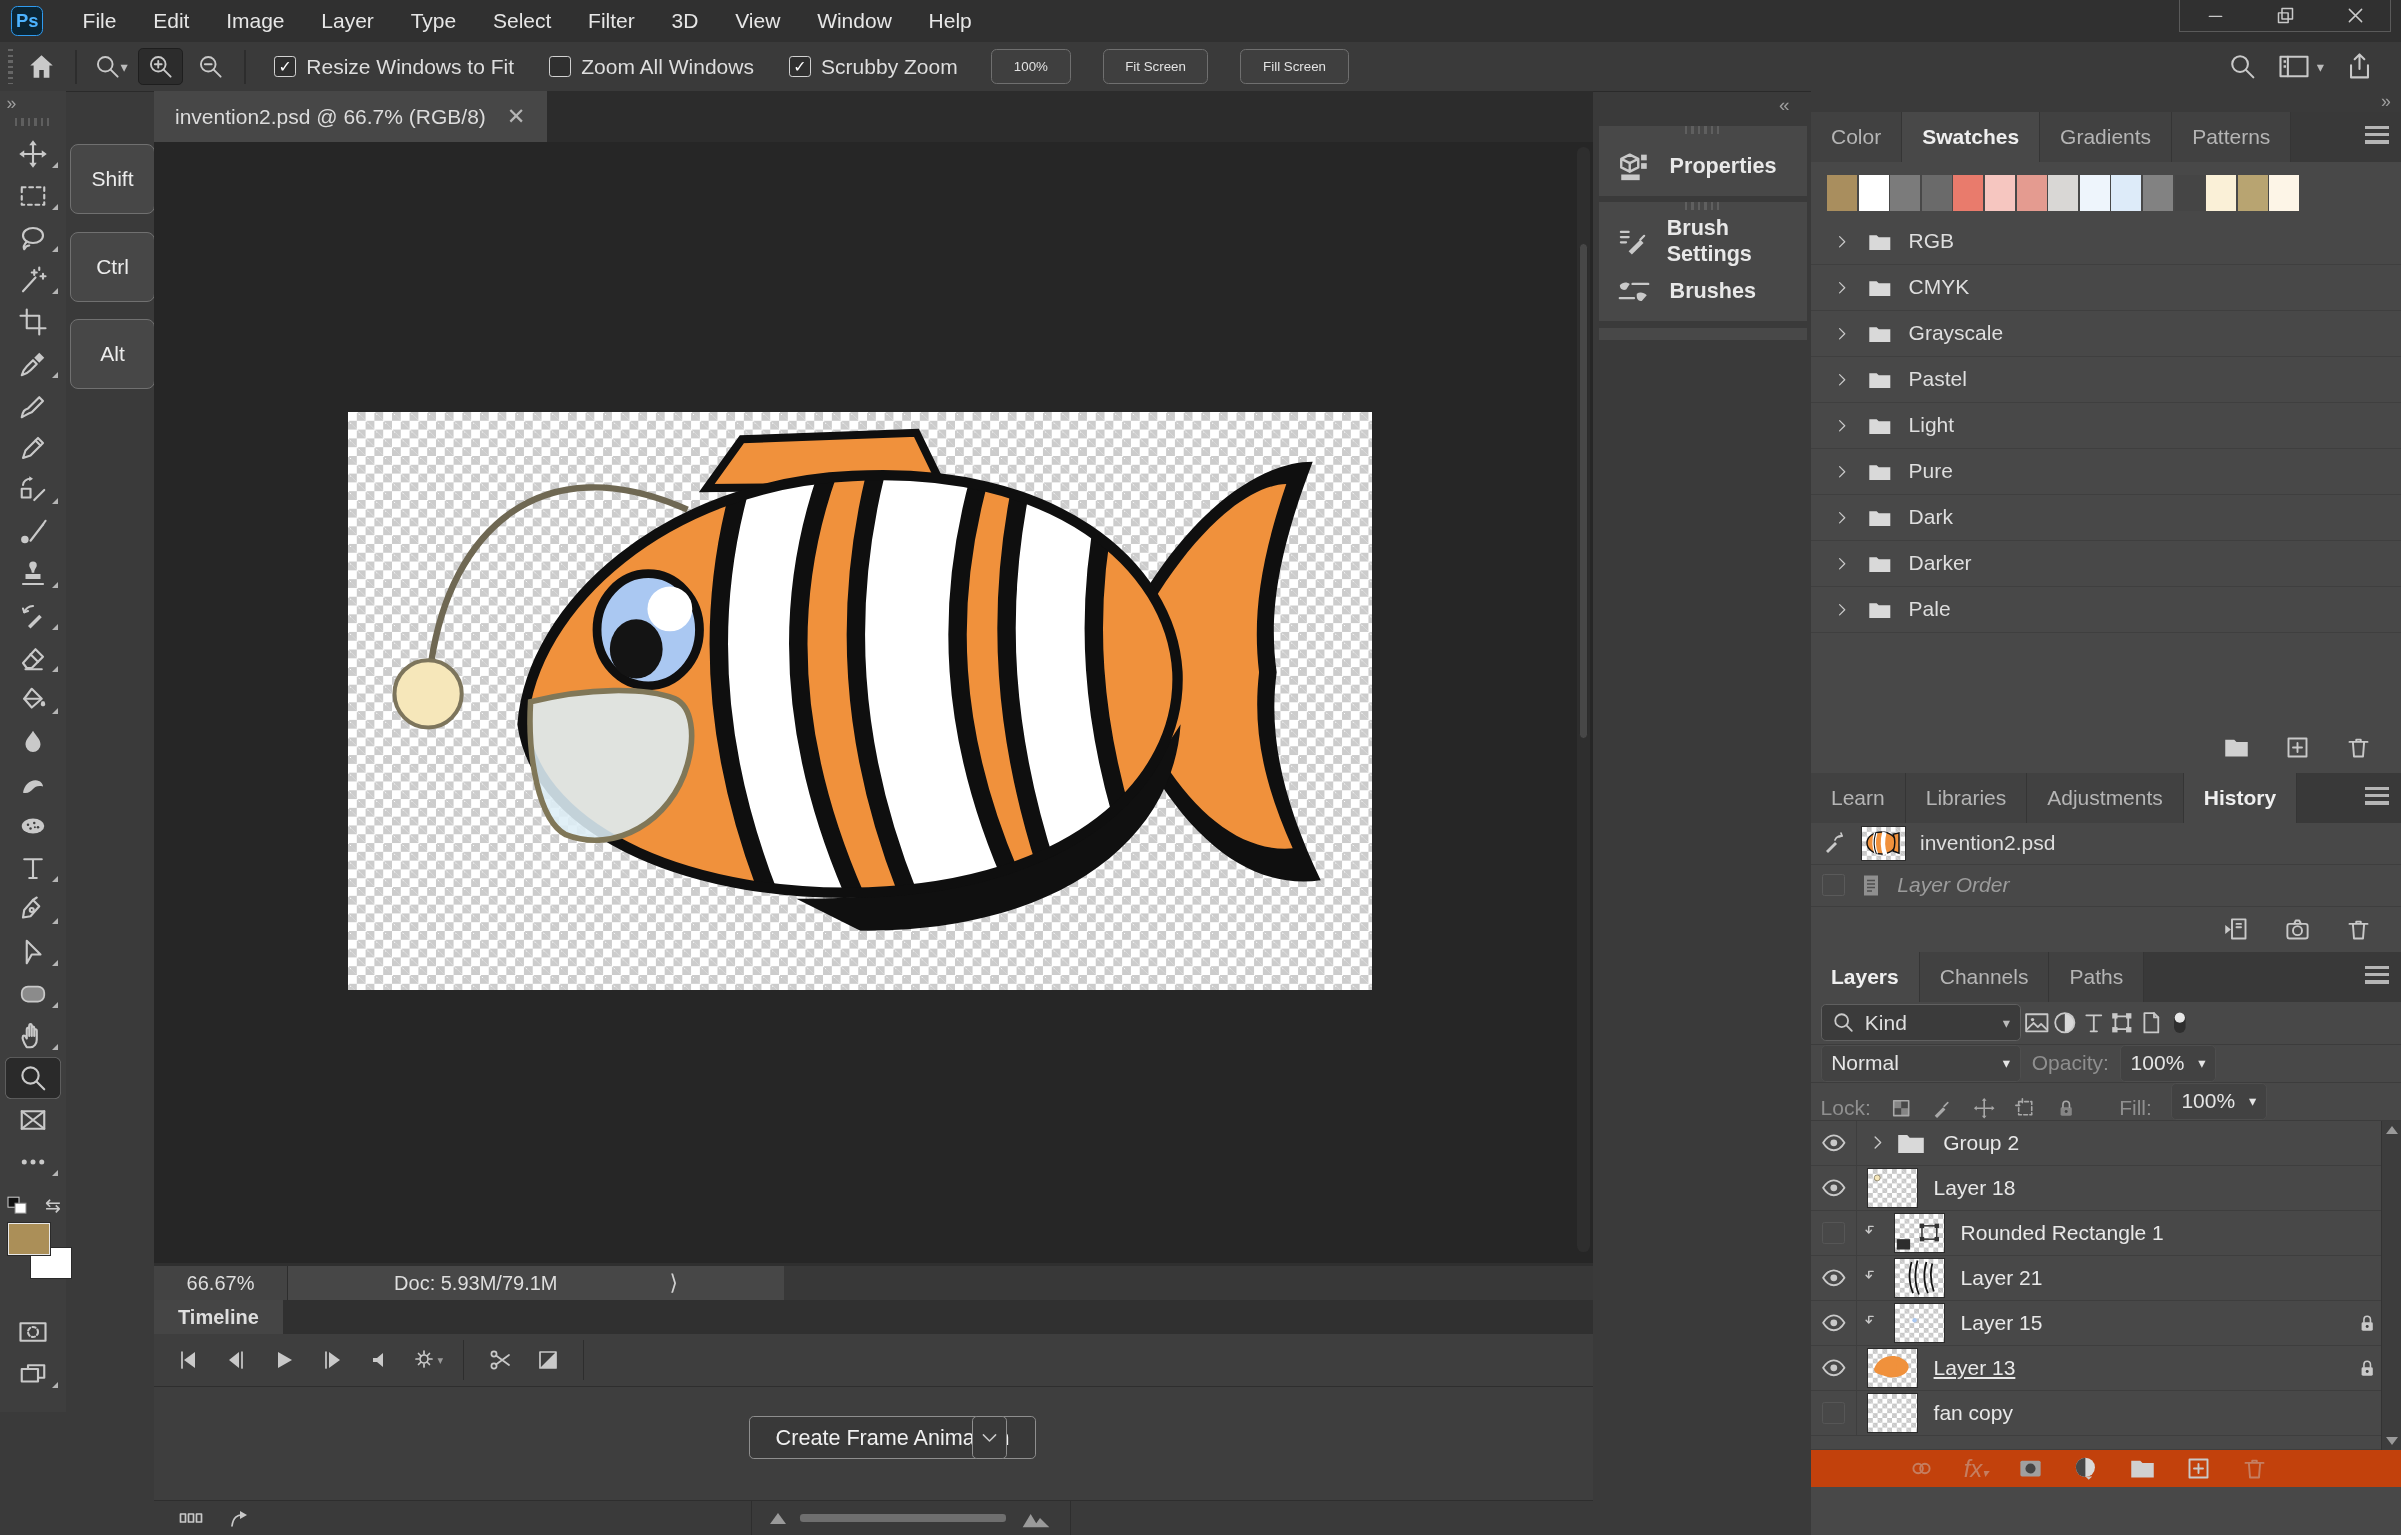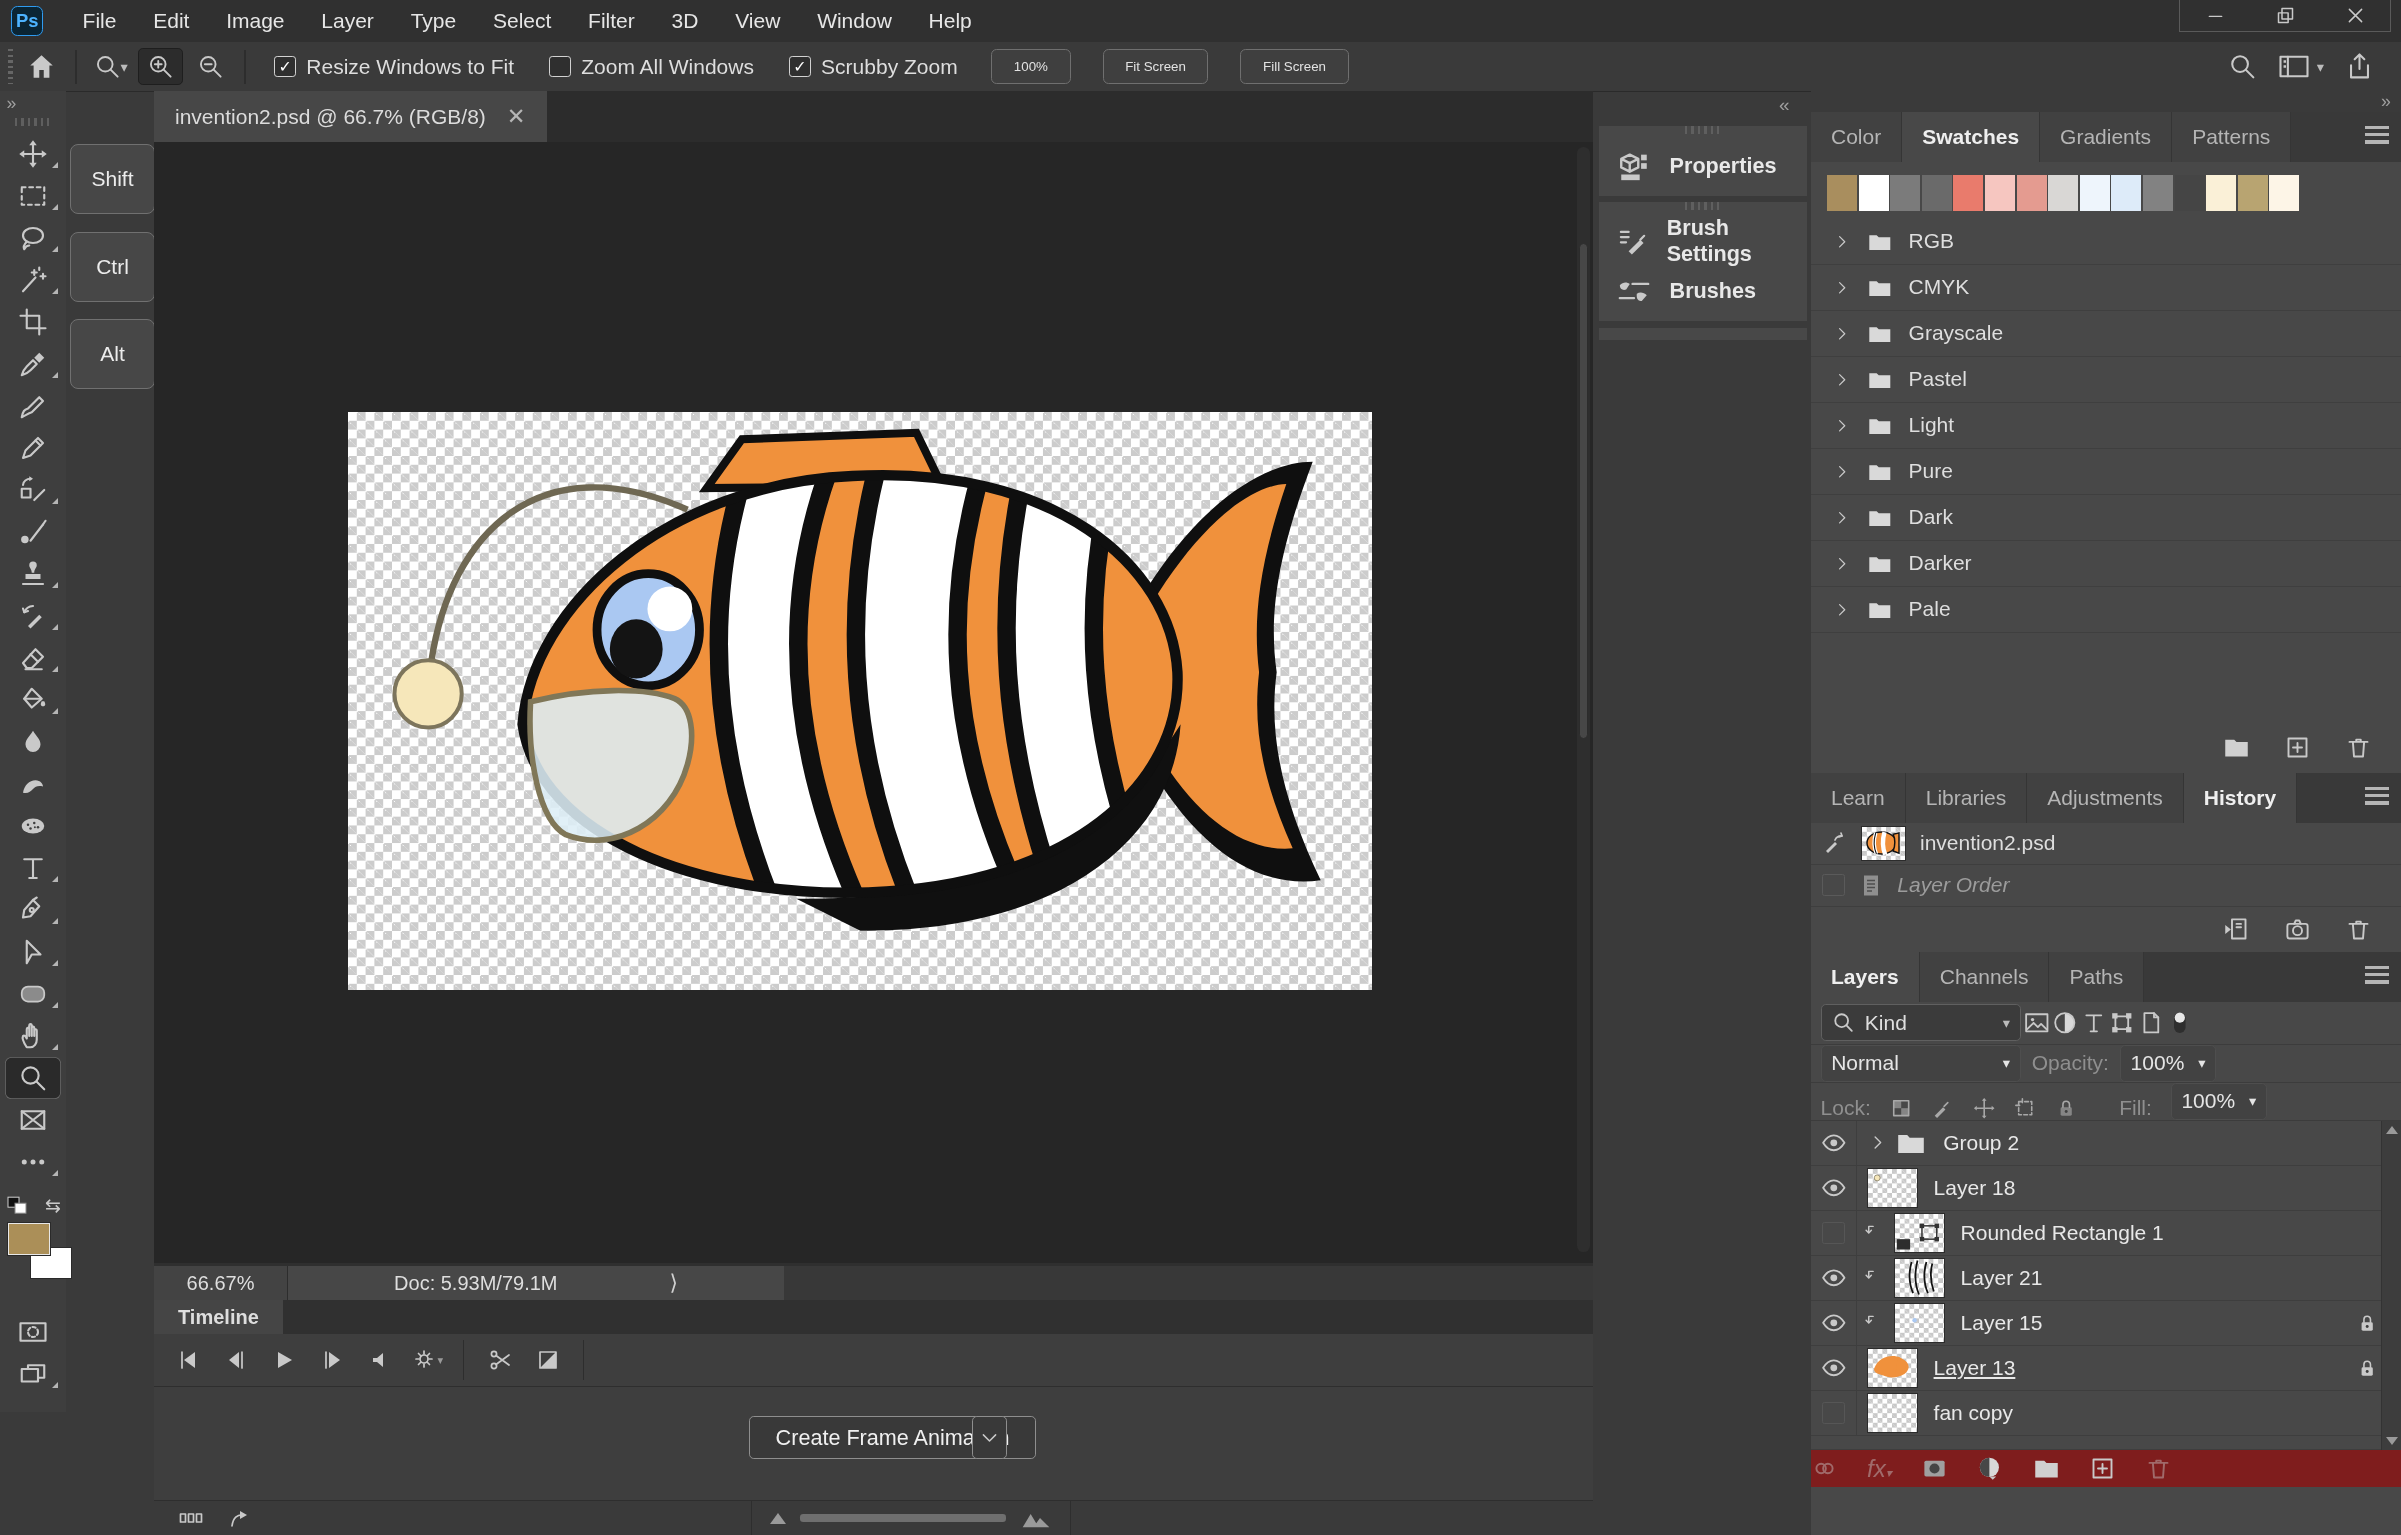--- a/index.html
+++ b/index.html
@@ -115,21 +115,21 @@
 .clip{width:27px;display:flex;justify-content:center;flex:none}
 .clip svg{width:21px;height:21px}
 .lname{margin-left:16px;color:#e8e8e8}
 .lname.ul{text-decoration:underline}
 .llock{margin-left:auto}
 .llock svg{width:22.4px;height:22.4px}
 #lp-scroll{position:absolute;right:0;top:0;bottom:0;width:21px;background:#3d3d3d;border-left:1.6px solid #333;display:flex;flex-direction:column;align-items:center;justify-content:space-between;padding:4.8px 0}
 .sb-tri-up{width:0;height:0;border-left:6.4px solid transparent;border-right:6.4px solid transparent;border-bottom:8.8px solid #9a9a9a}
 .sb-tri-dn{width:0;height:0;border-left:6.4px solid transparent;border-right:6.4px solid transparent;border-top:8.8px solid #9a9a9a}
 #lp-extra{height:14.4px;border-bottom:1.6px solid #3e3e3e}
-#lp-footer{height:37px;display:flex;justify-content:flex-start;align-items:center;gap:29px;padding-right:37px;background:#7f1d1d}
+#lp-footer{height:37px;display:flex;justify-content:center;align-items:center;gap:29px;padding-right:37px;background:#c2410c}
 #lp-footer svg{width:27px;height:27px}
 .dimmed{opacity:.45}
 </style>
 </head>
 <body>
 
 <div id="menubar">
   <div class="ps-logo">Ps</div>
   <div class="menu-item">File</div>
   <div class="menu-item">Edit</div>

